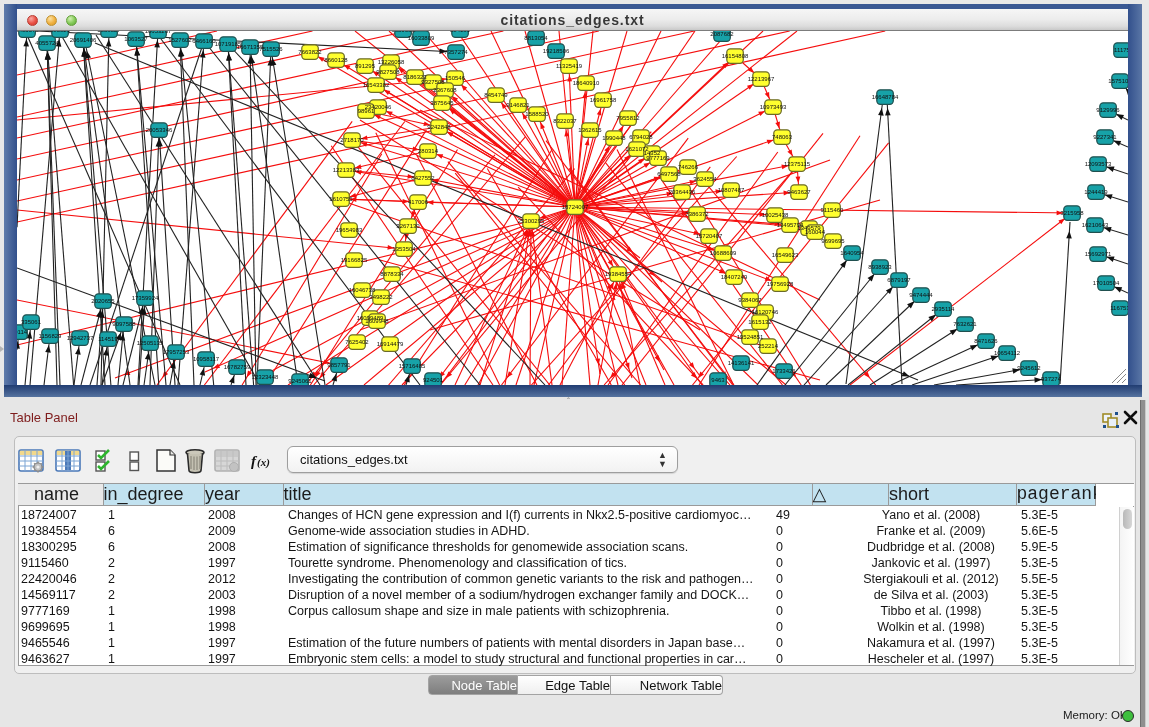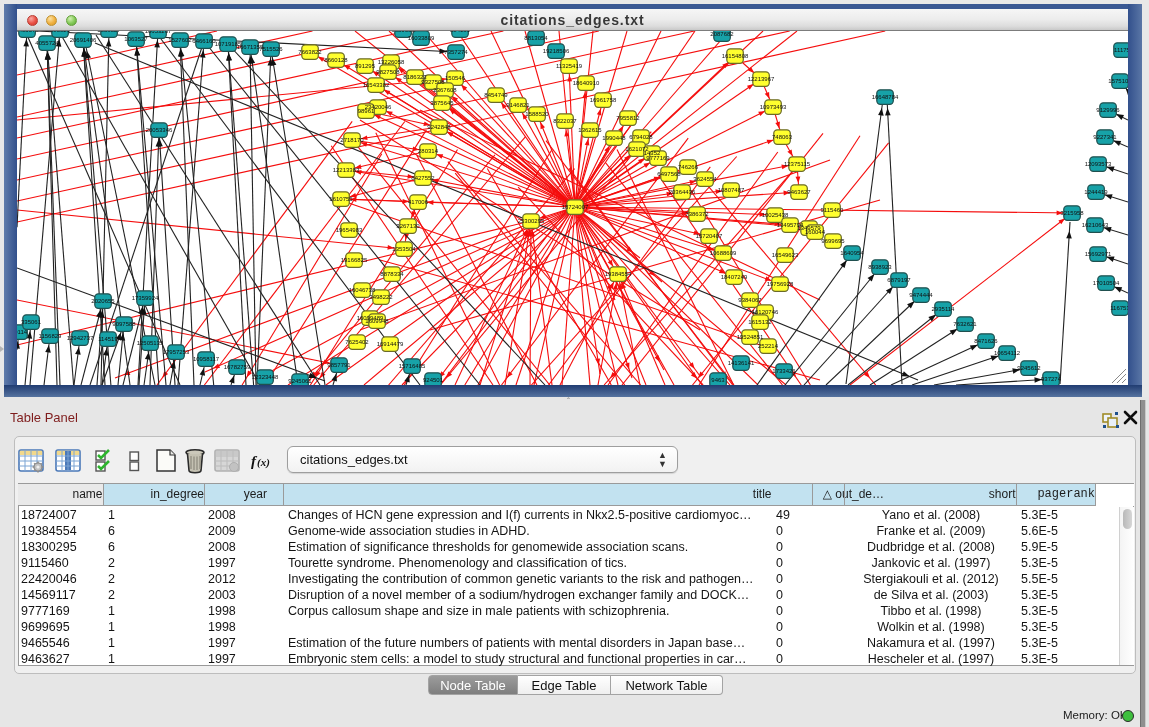--- a/index.html
+++ b/index.html
@@ -20,35 +20,35 @@
 #close-x { position:absolute; left:1123px; top:410px; }
 #container { position:absolute; left:14px; top:436px; width:1122px; height:238px;
   background:#f0f0f0; border:1px solid #bdbdbd; border-radius:5px; }
 #toolbar { position:absolute; left:17px; top:448px; height:26px; }
 #dropdown { position:absolute; left:287px; top:446px; width:391px; height:27px; background:linear-gradient(#ffffff,#f2f2f2);
   border:1px solid #9e9e9e; border-radius:6px; font-size:13px; color:#111; line-height:25px; padding-left:12px;
   box-shadow:0 1px 1px rgba(0,0,0,0.12); }
 #dd-arrows { position:absolute; right:10px; top:0; height:25px; font-size:9px; color:#333; line-height:9px; padding-top:4px; }
 #thead { position:absolute; left:18px; top:483px; width:1078px; height:23px; background:#c2e2f0; border:1px solid #9a9a9a; border-left:none;}
 #headwhite { position:absolute; left:1096px; top:483px; width:38px; height:24px; background:#fff; border-top:1px solid #9a9a9a; }
-.hc { position:absolute; top:0; height:21px; font-size:12px; color:#1c1c1c; text-align:right; line-height:21px; border-left:1px solid #9a9a9a; }
+.hc { position:absolute; top:0; height:21px; font-size:18px; color:#1c1c1c; text-align:left; line-height:21px; border-left:1px solid #9a9a9a; }
 #tbody { position:absolute; left:18px; top:506px; width:1116px; height:160px; background:#fff; border-left:1px solid #9a9a9a; border-right:1px solid #9a9a9a; border-bottom:1px solid #9a9a9a; }
 .trow { position:absolute; left:0; width:1116px; height:16px; font-size:12.5px; color:#141414; }
 .trow span { position:absolute; top:0; line-height:16px; white-space:nowrap; overflow:hidden; }
 .c-name { left:2px; width:80px; }
 .c-ind  { left:89px; width:90px; }
 .c-year { left:189px; width:70px; }
 .c-title{ left:269px; width:482px; }
 .c-out  { left:757px; width:65px; }
 .c-short{ left:827px; width:170px; text-align:center; }
 .c-pr   { left:1002px; width:75px; }
 #vscroll { position:absolute; left:1119px; top:507px; width:15px; height:158px; background:linear-gradient(90deg,#f4f4f4,#ffffff); border-left:1px solid #d0d0d0; }
 #vthumb { position:absolute; left:2.5px; top:2px; width:9px; height:20px; background:linear-gradient(90deg,#b9b9b9,#d6d6d6); border-radius:5px; }
 #tabs { position:absolute; left:428px; top:675px; height:20px; display:flex; font-size:13px; }
-.tab { height:20px; line-height:19px; text-align:center; border:1px solid #a3a3a3; border-left:none; background:linear-gradient(#ffffff,#efefef); color:#111; }
+.tab { height:20px; line-height:19px; text-align:right; border:1px solid #a3a3a3; border-left:none; background:linear-gradient(#ffffff,#efefef); color:#111; }
 .tab.first { border-left:1px solid #a3a3a3; border-radius:4px 0 0 4px; }
 .tab.last { border-radius:0 4px 4px 0; }
 .tab.sel { background:linear-gradient(#9c9c9c,#7e7e7e); color:#fff; }
 #memory { position:absolute; left:1063px; top:709px; font-size:11.5px; color:#1c1c1c; }
 #memdot { position:absolute; left:1122px; top:710px; width:12px; height:12px; border-radius:50%; background:#3fbf3f; border:1.5px solid #2a2a2a; }
 #rightedge { position:absolute; left:1140px; top:400px; width:6px; height:327px; background:#8f8f8f; border-left:1px solid #6e6e6e; border-right:1px solid #c9c9c9; }
 </style></head>
 <body>
 <div id="frame"></div>
 <div id="frameleft"></div>
@@ -841,21 +841,21 @@
   <text x="234" y="18" font-family="Liberation Serif,serif" font-style="italic" font-weight="bold" font-size="15" fill="#111">f</text>
   <text x="240" y="18" font-family="Liberation Serif,serif" font-style="italic" font-weight="bold" font-size="11" fill="#111">(x)</text>
 </svg>
 <div id="dropdown">citations_edges.txt<span id="dd-arrows">▲<br>▼</span></div>
 <div id="thead">
   <span class="hc" style="left:0;width:84.5px;border-left:none;background:#e9e9e9;padding-left:16px;">name</span>
   <span class="hc" style="left:84.5px;width:101.5px;">in_degree</span>
   <span class="hc" style="left:186px;width:63px;">year</span>
   <span class="hc" style="left:264.5px;width:489px;">title</span>
   <span class="hc" style="left:753.5px;width:72.5px;margin-left:40px;">△ out_de…</span>
-  <span class="hc" style="left:826px;width:171.5px;">short</span>
+  <span class="hc" style="left:870px;width:171.5px;">short</span>
   <span class="hc" style="left:997.5px;width:79.5px;font-family:Liberation Mono, monospace;">pagerank</span>
 </div>
 <div id="headwhite"></div>
 <div id="tbody">
 <div class="trow" style="top:1px">
 <span class="c-name">18724007</span>
       <span class="c-ind">1</span>
       <span class="c-year">2008</span>
 <span class="c-title">Changes of HCN gene expression and I(f) currents in Nkx2.5-positive cardiomyoc…</span>
       <span class="c-out">49</span>

